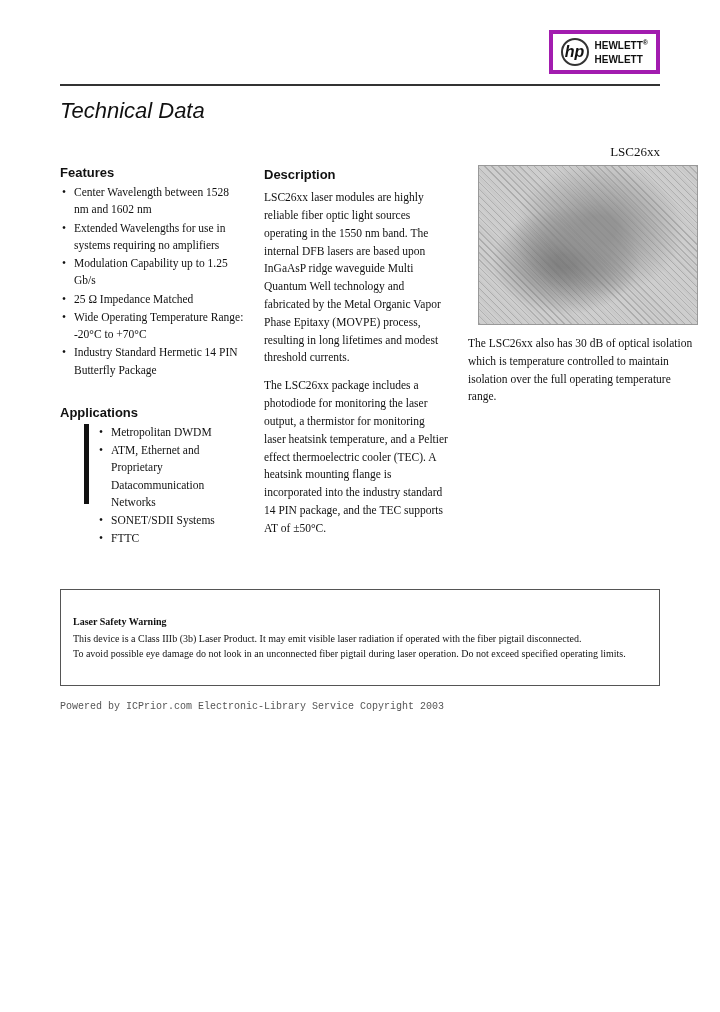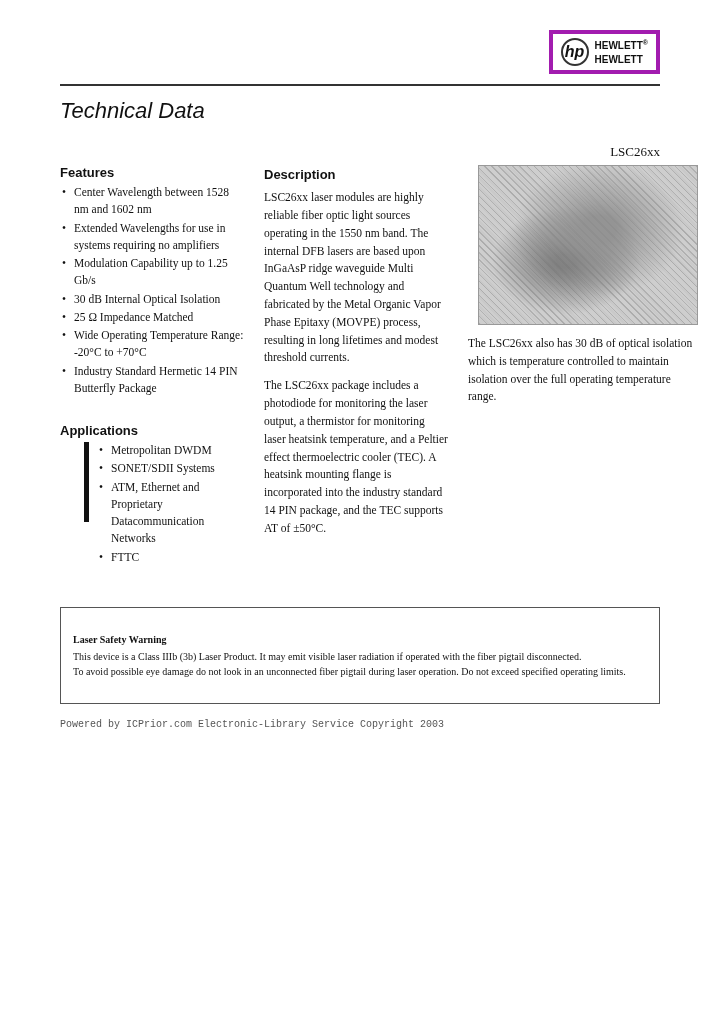--- a/index.html
+++ b/index.html
@@ -236,35 +236,34 @@
   <div class="main-content">
 
     <div class="main-left">
 
       <div class="features-section">
         <div class="section-heading">Features</div>
         <ul class="bullet-list">
           <li><span>Center Wavelength between 1528 nm and 1602 nm</span></li>
           <li><span>Extended Wavelengths for use in systems requiring no amplifiers</span></li>
           <li><span>Modulation Capability up to 1.25 Gb/s</span></li>
-          <li><span>30 dB Internal Optical Isolation</span></li>
           <li><span>25 Ω Impedance Matched</span></li>
           <li><span>Wide Operating Temperature Range: -20°C to +70°C</span></li>
           <li><span>Industry Standard Hermetic 14 PIN Butterfly Package</span></li>
         </ul>
       </div>
 
       <div class="features-section" style="margin-top:26px;">
         <div class="section-heading">Applications</div>
         <div class="app-bar">
           <div class="black-bar"></div>
           <ul class="bullet-list">
             <li><span>Metropolitan DWDM</span></li>
+            <li><span>ATM, Ethernet and Proprietary Datacommunication Networks</span></li>
             <li><span>SONET/SDII Systems</span></li>
-            <li><span>ATM, Ethernet and Proprietary Datacommunication Networks</span></li>
             <li><span>FTTC</span></li>
           </ul>
         </div>
       </div>
 
     </div>
 
     <div class="main-middle">
       <div class="description-section">
         <div class="section-heading">Description</div>

